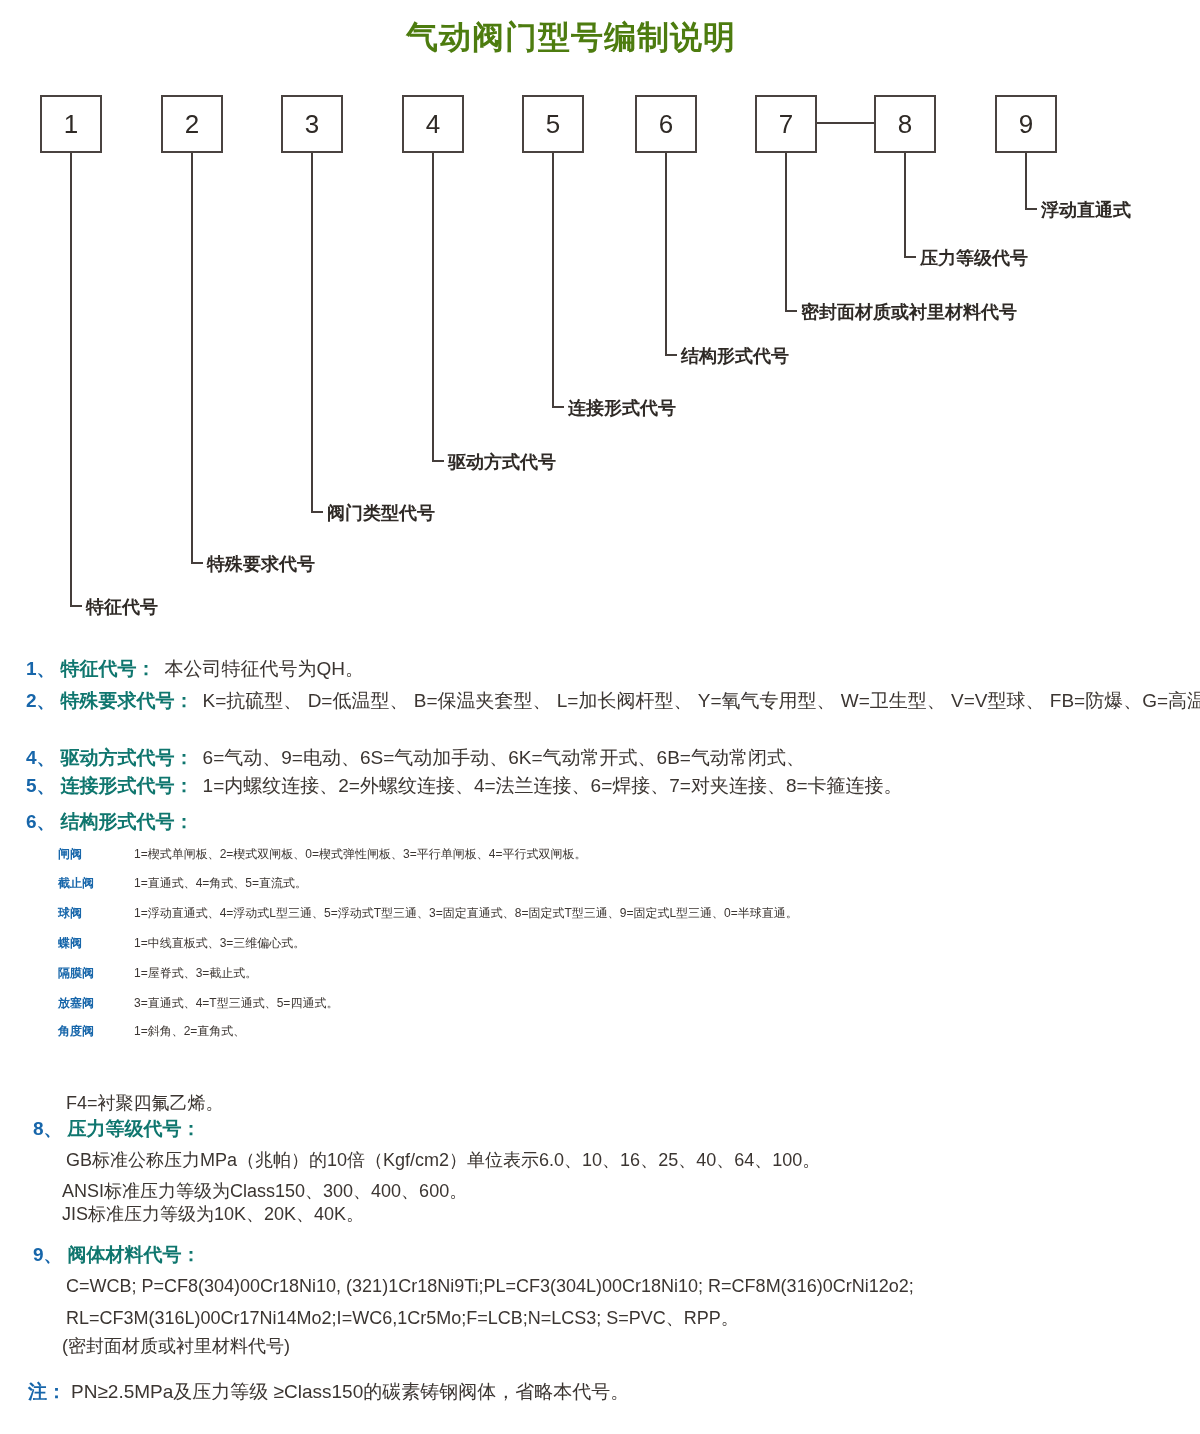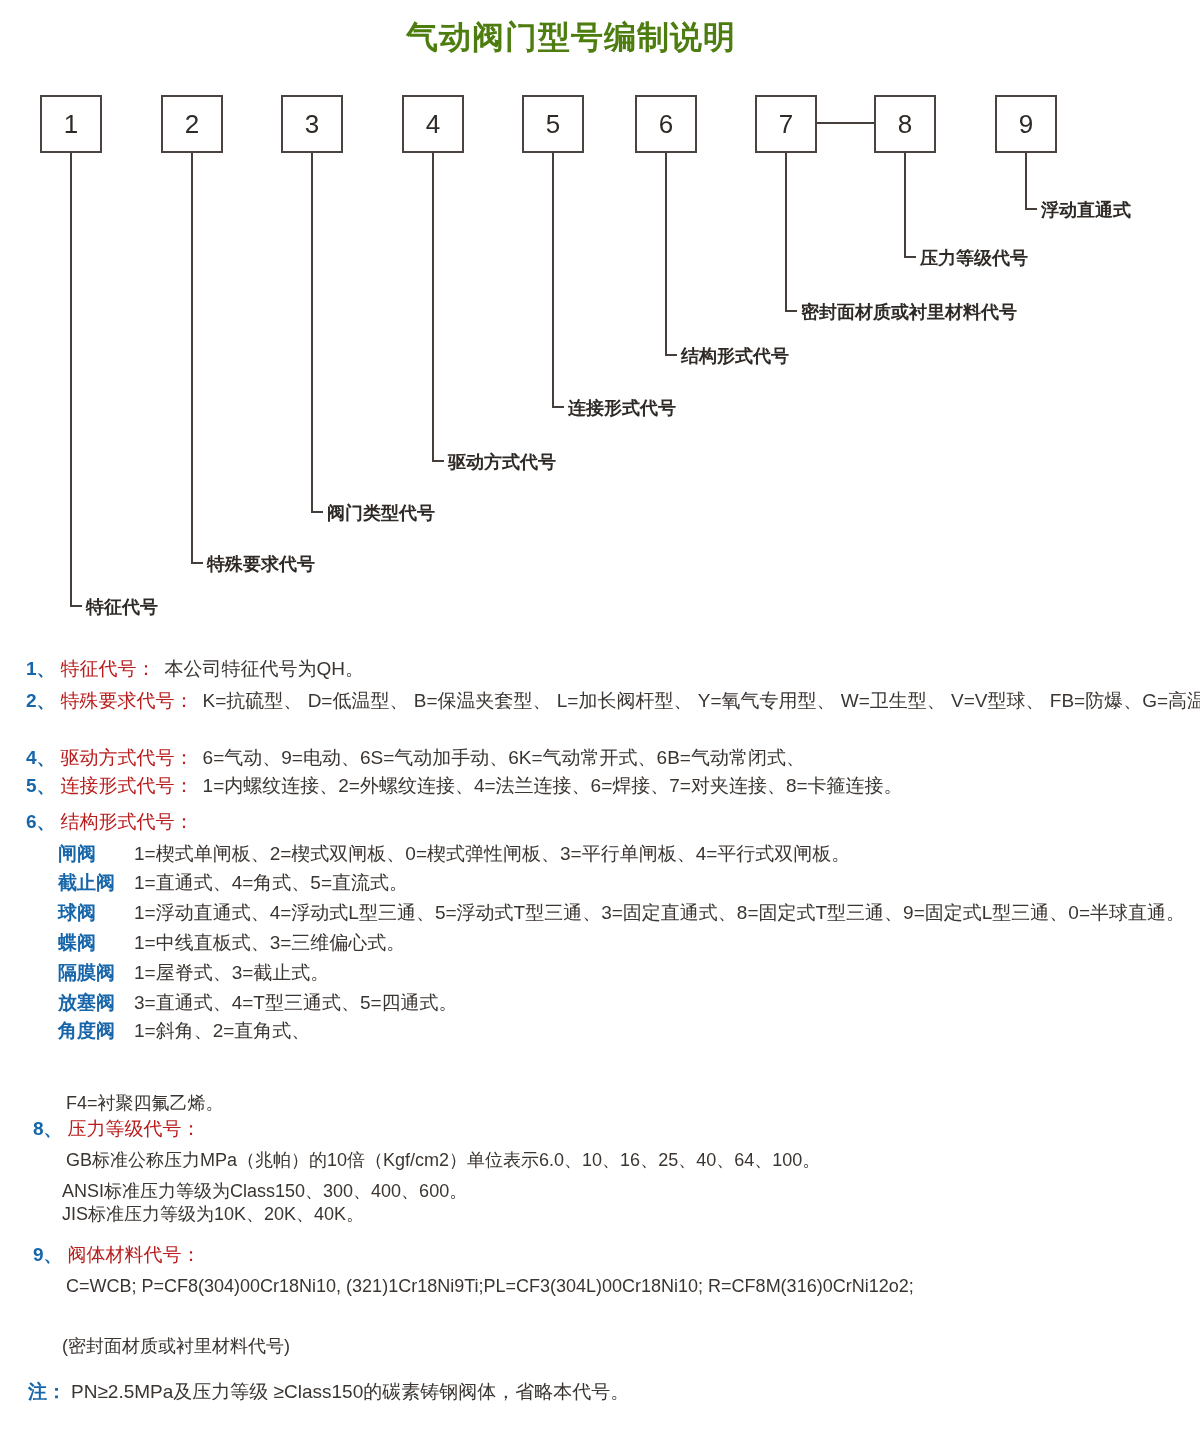--- a/index.html
+++ b/index.html
@@ -13,23 +13,23 @@
        box-sizing:border-box;display:flex;align-items:center;justify-content:center;
        font-size:26px;color:#2f2a26;}
   .leader{position:absolute;border-left:2px solid #453e3b;border-bottom:2px solid #453e3b;
           width:12px;box-sizing:border-box;}
   .connector{position:absolute;height:2px;background:#453e3b;}
   .dlabel{position:absolute;font-size:18px;font-weight:bold;color:#2f2a26;
           line-height:22px;white-space:nowrap;}
   
   .row{position:absolute;white-space:nowrap;font-size:19px;line-height:23px;color:#3b3531;}
   .row .no{color:#1766aa;font-weight:bold;margin-right:5px;}
-  .row .lbl{color:#b91c1c;font-weight:normal;margin-right:9px;}
+  .row .lbl{color:#0f766e;font-weight:bold;margin-right:9px;}
   .row .txt{color:#3b3531;}
-  .vrow{position:absolute;white-space:nowrap;font-size:19px;line-height:20px;color:#3b3531;}
+  .vrow{position:absolute;white-space:nowrap;font-size:12px;line-height:20px;color:#3b3531;}
   .vrow .vname{display:inline-block;width:76px;color:#1766aa;font-weight:bold;}
   .sub{position:absolute;white-space:nowrap;font-size:18px;line-height:22px;color:#3b3531;}
 </style>
 </head>
 <body>
 
 <div class="page">
 
   <div class="title">气动阀门型号编制说明</div>
 
@@ -127,19 +127,20 @@
     <span class="no">8、</span><span class="lbl">压力等级代号：</span>
   </div>
   <div class="sub" style="left:66px;top:1149px">GB标准公称压力MPa（兆帕）的10倍（Kgf/cm2）单位表示6.0、10、16、25、40、64、100。</div>
   <div class="sub" style="left:62px;top:1180px">ANSI标准压力等级为Class150、300、400、600。</div>
   <div class="sub" style="left:62px;top:1203px">JIS标准压力等级为10K、20K、40K。</div>
 
   <div class="row" style="left:33px;top:1243px">
     <span class="no">9、</span><span class="lbl">阀体材料代号：</span>
   </div>
   <div class="sub" style="left:66px;top:1275px">C=WCB; P=CF8(304)00Cr18Ni10, (321)1Cr18Ni9Ti;PL=CF3(304L)00Cr18Ni10; R=CF8M(316)0CrNi12o2;</div>
+  <div class="sub" style="left:66px;top:1307px">RL=CF3M(316L)00Cr17Ni14Mo2;I=WC6,1Cr5Mo;F=LCB;N=LCS3; S=PVC、RPP。</div>
   <div class="sub" style="left:62px;top:1335px">(密封面材质或衬里材料代号)</div>
 
   <div class="row" style="left:28px;top:1380px">
     <span class="no">注：</span><span class="txt">PN≥2.5MPa及压力等级 ≥Class150的碳素铸钢阀体，省略本代号。</span>
   </div>
 
 </div>
 
 </body></html>

